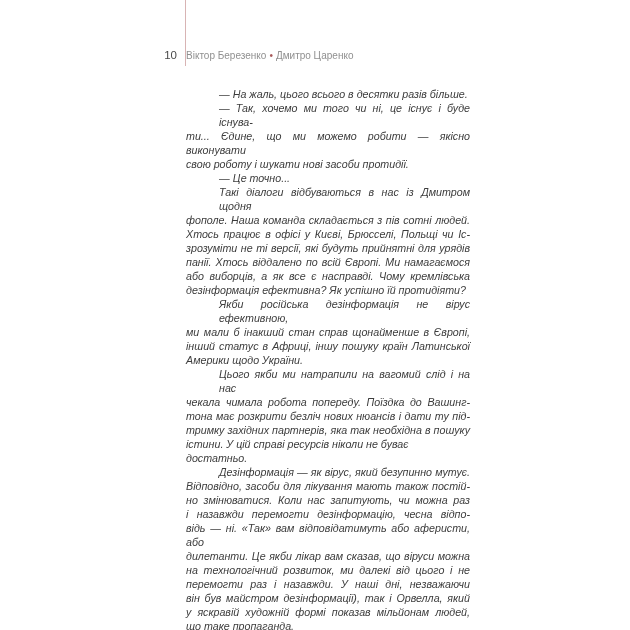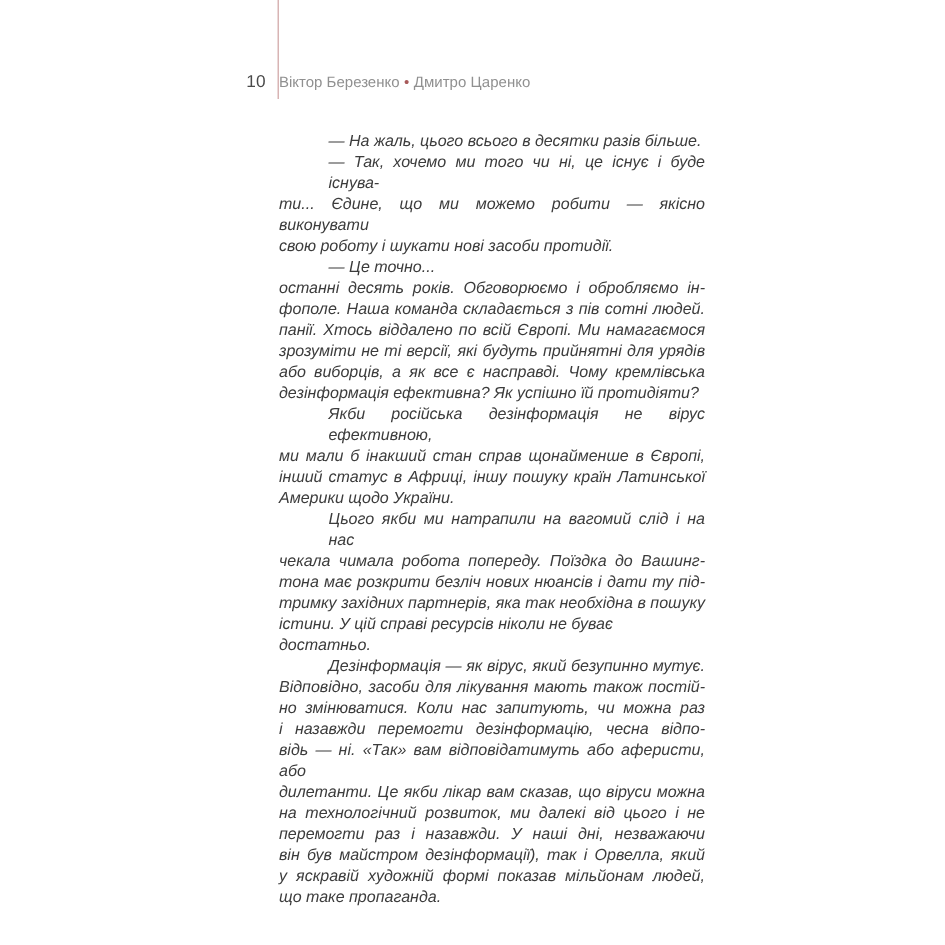--- a/index.html
+++ b/index.html
@@ -82,24 +82,25 @@
   <div class="authors">
     <span>Віктор Березенко</span><span class="dot">•</span><span>Дмитро Царенко</span>
   </div>
 
   <main class="body-text">
       <div class="ln first plast">— На жаль, цього всього в десятки разів більше.</div>
       <div class="ln first">— Так, хочемо ми того чи ні, це існує і буде існува-</div>
       <div class="ln">ти... Єдине, що ми можемо робити — якісно виконувати</div>
       <div class="ln plast">свою роботу і шукати нові засоби протидії.</div>
       <div class="ln first plast">— Це точно...</div>
-      <div class="ln">останні десять років. Обговорюємо і обробляємо ін-</div>
+      <div class="ln first">Такі діалоги відбуваються в нас із Дмитром щодня</div>
       <div class="ln">фополе. Наша команда складається з пів сотні людей.</div>
+      <div class="ln">Хтось працює в офісі у Києві, Брюсселі, Польщі чи Іс-</div>
+      <div class="ln">зрозуміти не ті версії, які будуть прийнятні для урядів</div>
       <div class="ln">панії. Хтось віддалено по всій Європі. Ми намагаємося</div>
-      <div class="ln">зрозуміти не ті версії, які будуть прийнятні для урядів</div>
       <div class="ln">або виборців, а як все є насправді. Чому кремлівська</div>
       <div class="ln plast">дезінформація ефективна? Як успішно їй протидіяти?</div>
       <div class="ln first">Якби російська дезінформація не вірус ефективною,</div>
       <div class="ln">ми мали б інакший стан справ щонайменше в Європі,</div>
       <div class="ln">інший статус в Африці, іншу пошуку країн Латинської</div>
       <div class="ln plast">Америки щодо України.</div>
       <div class="ln first">Цього якби ми натрапили на вагомий слід і на нас</div>
       <div class="ln">чекала чимала робота попереду. Поїздка до Вашинг-</div>
       <div class="ln">тона має розкрити безліч нових нюансів і дати ту під-</div>
       <div class="ln">тримку західних партнерів, яка так необхідна в пошуку</div>

